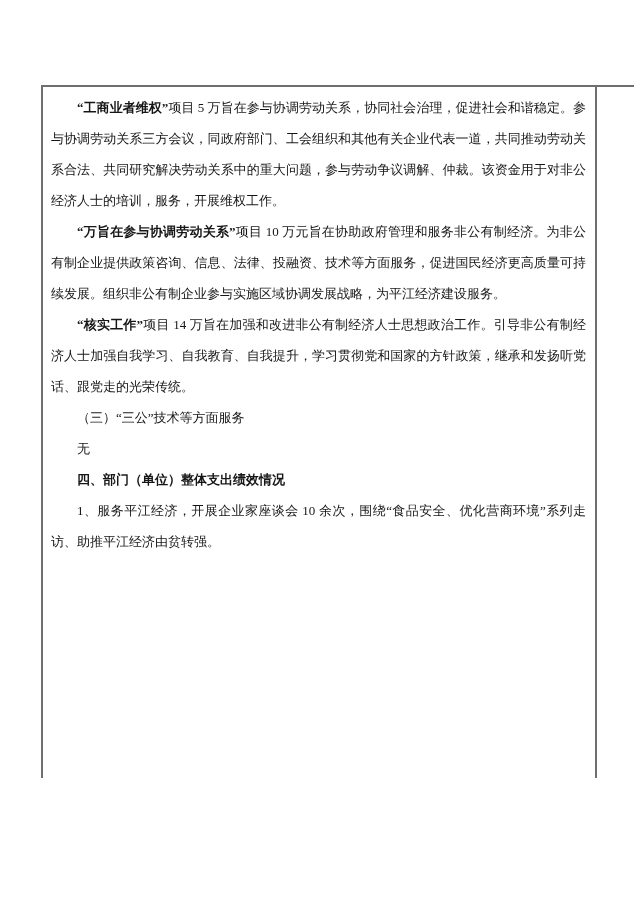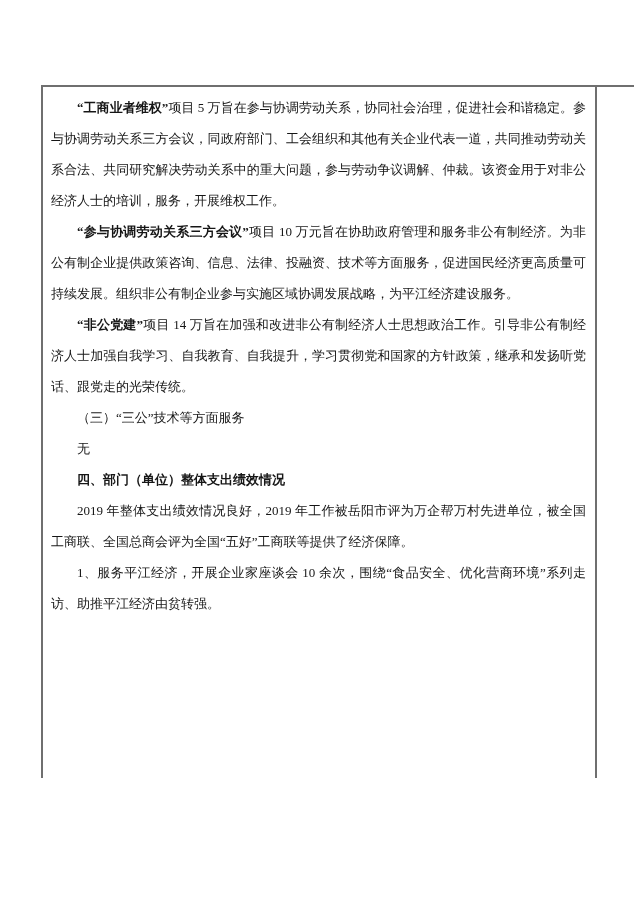--- a/index.html
+++ b/index.html
@@ -50,34 +50,33 @@
 </style>
 </head>
 <body>
 
 <div class="page">
   <div class="doc-table">
     <div class="cell-main">
 
       <p class="para"><span class="b">“工商业者维权”</span><span>项目 5 万旨在参与协调劳动关系，协同社会治理，促进社会和谐稳定。参与协调劳动关系三方会议，同政府部门、工会组织和其他有关企业代表一道，共同推动劳动关系合法、共同研究解决劳动关系中的重大问题，参与劳动争议调解、仲裁。该资金用于对非公经济人士的培训，服务，开展维权工作。</span></p>
 
-      <p class="para"><span class="b">“参与协调劳动关系三方会议”</span><span>项目 10 万元旨在协助政府管理和服务非公有制经济。为非公有制企业提供政策咨询、信息、法律、投融资、技术等方面服务，促进国民经济更高质量可持续发展。组织非公有制企业参与实施区域协调发展战略，为平江经济建设服务。</span></p>
+      <p class="para"><span class="b">“万旨在参与协调劳动关系”</span><span>项目 10 万元旨在协助政府管理和服务非公有制经济。为非公有制企业提供政策咨询、信息、法律、投融资、技术等方面服务，促进国民经济更高质量可持续发展。组织非公有制企业参与实施区域协调发展战略，为平江经济建设服务。</span></p>
 
 
-      <p class="para"><span class="b">“非公党建”</span><span>项目 14 万旨在加强和改进非公有制经济人士思想政治工作。引导非公有制经济人士加强自我学习、自我教育、自我提升，学习贯彻党和国家的方针政策，继承和发扬听党话、跟党走的光荣传统。</span></p>
+      <p class="para"><span class="b">“核实工作”</span><span>项目 14 万旨在加强和改进非公有制经济人士思想政治工作。引导非公有制经济人士加强自我学习、自我教育、自我提升，学习贯彻党和国家的方针政策，继承和发扬听党话、跟党走的光荣传统。</span></p>
 
       <p class="para">（三）“三公”技术等方面服务</p>
 
 
 
       <p class="para">无</p>
 
       <p class="para heading">四、部门（单位）整体支出绩效情况</p>
 
-      <p class="para">2019 年整体支出绩效情况良好，2019 年工作被岳阳市评为万企帮万村先进单位，被全国工商联、全国总商会评为全国“五好”工商联等提供了经济保障。</p>
 
       <p class="para">1、服务平江经济，开展企业家座谈会 10 余次，围绕“食品安全、优化营商环境”系列走访、助推平江经济由贫转强。</p>
 
     </div>
     <div class="cell-side"></div>
   </div>
 
   <div class="page-number">20</div>
 </div>
 

